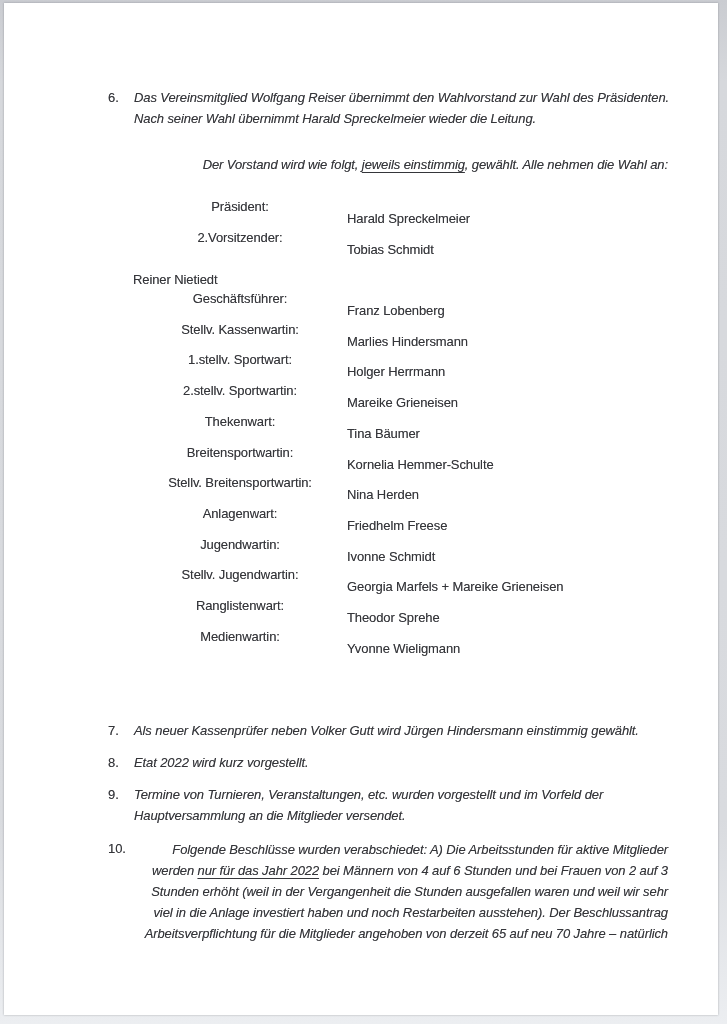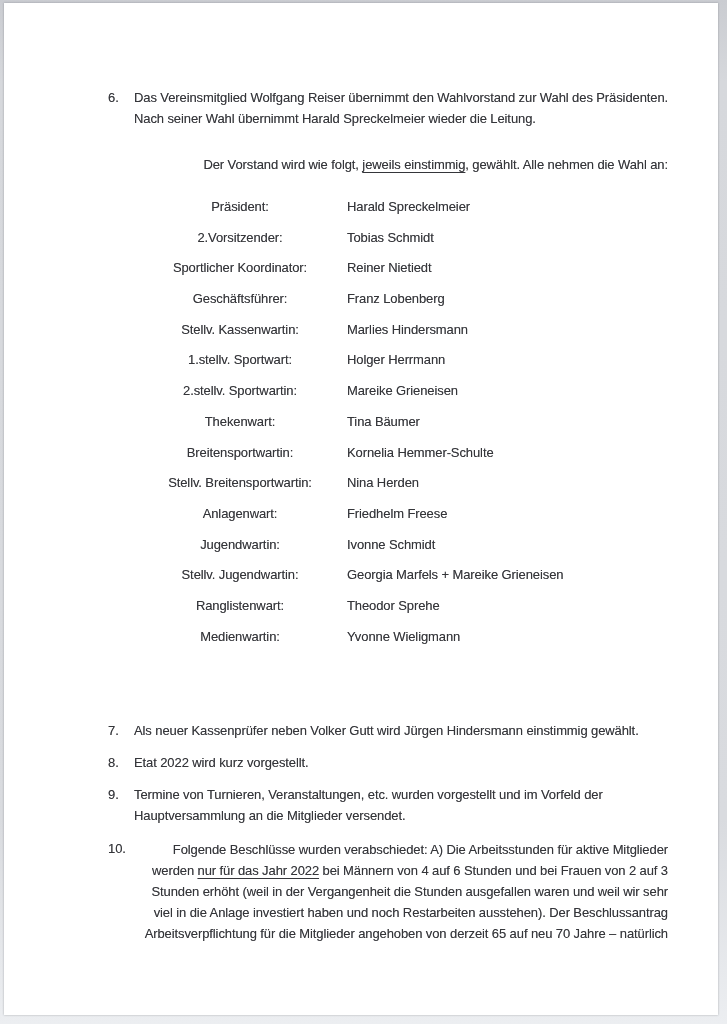--- a/index.html
+++ b/index.html
@@ -20,35 +20,36 @@
   .block { position:absolute; left:104px; width:560px; }
   .item { padding-left:0; }
   .num {
     position:absolute; left:0; top:0; width:26px;
     font-size:13px; line-height:20.5px; letter-spacing:-.1px;
   }
   .itext { margin-left:26px; }
   .line {
     font-size:13px; line-height:20.5px; letter-spacing:-.1px;
     white-space:nowrap;
+    font-style:italic;
   }
   .lh21 .line { line-height:21px;text-align:right; }
   .u {
     text-decoration:underline;
     text-decoration-thickness:1px;
     text-underline-offset:2.5px;
   }
   .board { position:absolute; left:129px; top:194px; width:540px; }
   .brow { display:flex; height:30.7px; align-items:flex-start; }
   .brole {
     width:214px; flex:0 0 214px;
     font-size:13px; line-height:20.5px; letter-spacing:-.1px; white-space:nowrap;text-align:center;
   }
   .bname {
-    font-size:13px; line-height:20.5px; letter-spacing:-.1px; white-space:nowrap;
+    font-size:13px; line-height:20.5px; letter-spacing:-.1px; white-space:nowrap;margin-top:12px;
   }
   
   .pos-item6  { top:85px; }
   .pos-para2  { top:152px;text-align:right; }
   .pos-item7  { top:718px; }
   .pos-item8  { top:750px; }
   .pos-item9  { top:782px; }
   .pos-item10 { top:836px; }
 </style>
 </head>
@@ -76,21 +77,20 @@
         <span class="brole">Präsident:</span>
         <span class="bname">Harald Spreckelmeier</span>
       </div>
 
       <div class="brow">
         <span class="brole">2.Vorsitzender:</span>
         <span class="bname">Tobias Schmidt</span>
       </div>
 
       <div class="brow">
-        <span class="brole">Sportlicher Koordinator:</span>
         <span class="bname">Reiner Nietiedt</span>
       </div>
 
       <div class="brow">
         <span class="brole">Geschäftsführer:</span>
         <span class="bname">Franz Lobenberg</span>
       </div>
 
 
       <div class="brow">

